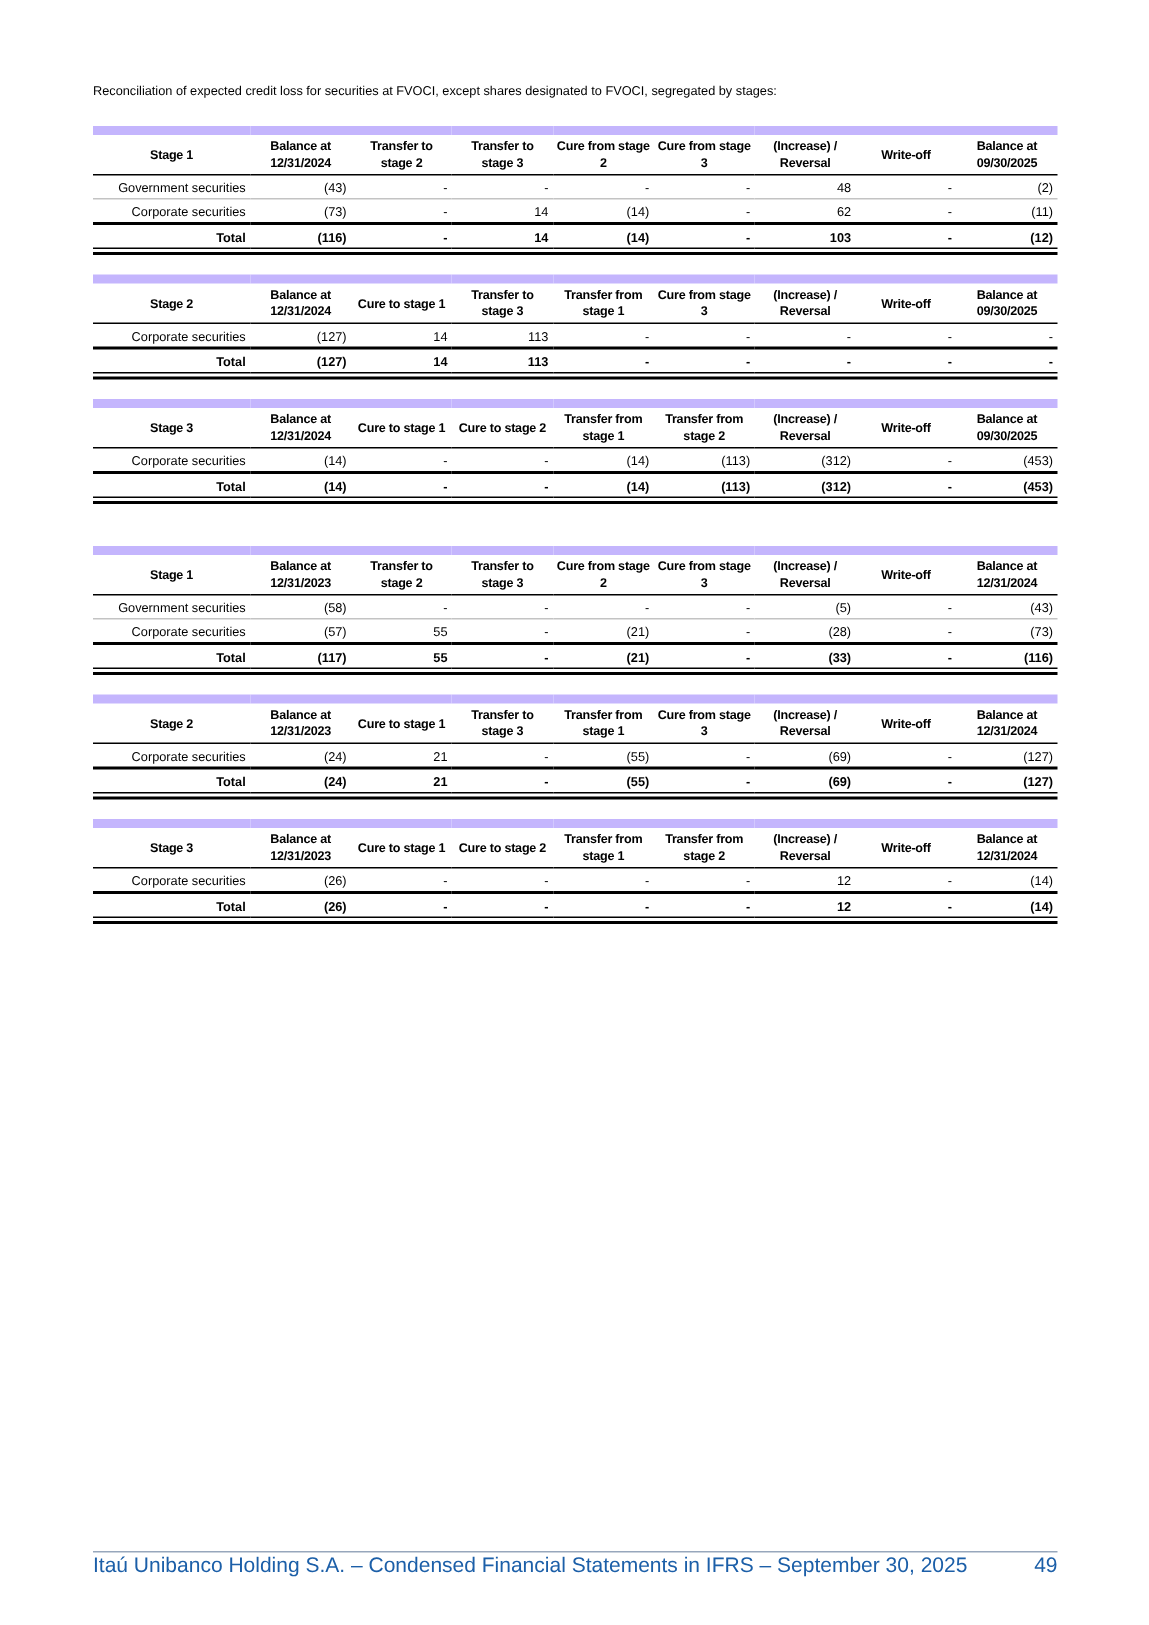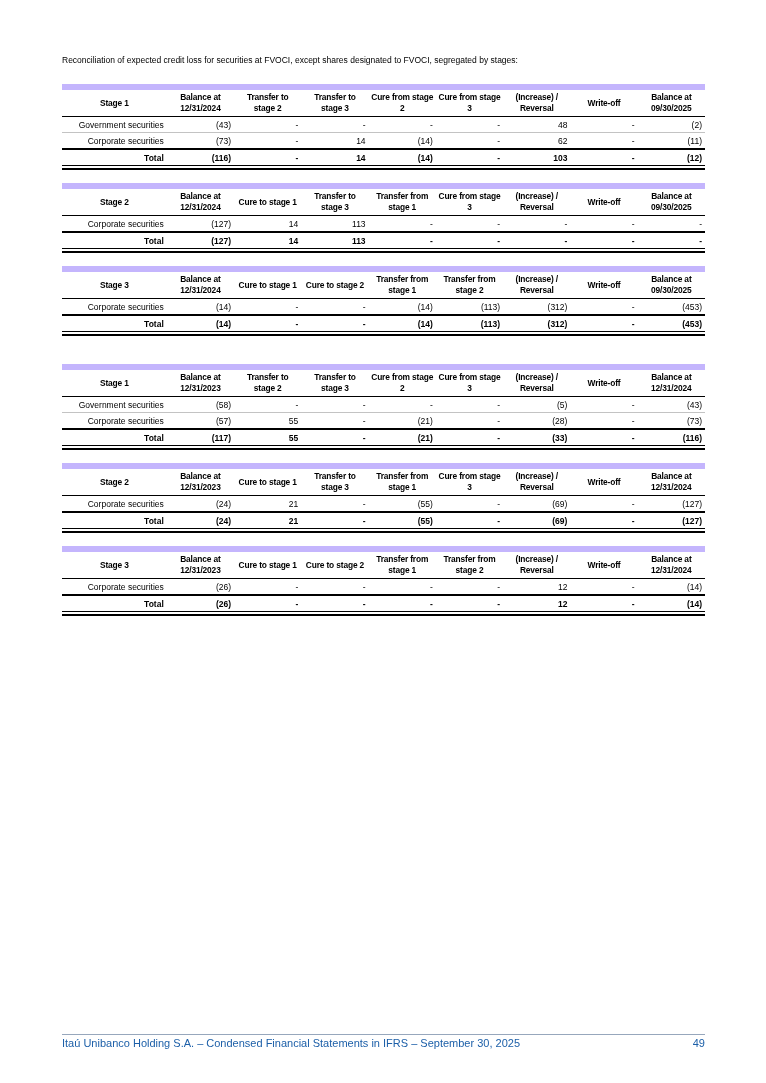--- a/index.html
+++ b/index.html
@@ -66,21 +66,21 @@
 
   .footer {
     position: absolute;
     left: 62px;
     right: 61px;
     top: 1034px;
     border-top: 1px solid #97a7bc;
     padding-top: 3px;
     display: flex;
     justify-content: space-between;
-    font-size: 11px;
+    font-size: 14px;
     line-height: 11px;
     color: var(--accent, #1c5fa8);
     text-align: center;
   }
 </style>
 </head>
 <body style="--accent: #1c5fa8;">
 
 <div class="page">
   <p class="intro">Reconciliation of expected credit loss for securities at FVOCI, except shares designated to FVOCI, segregated by stages:</p>

